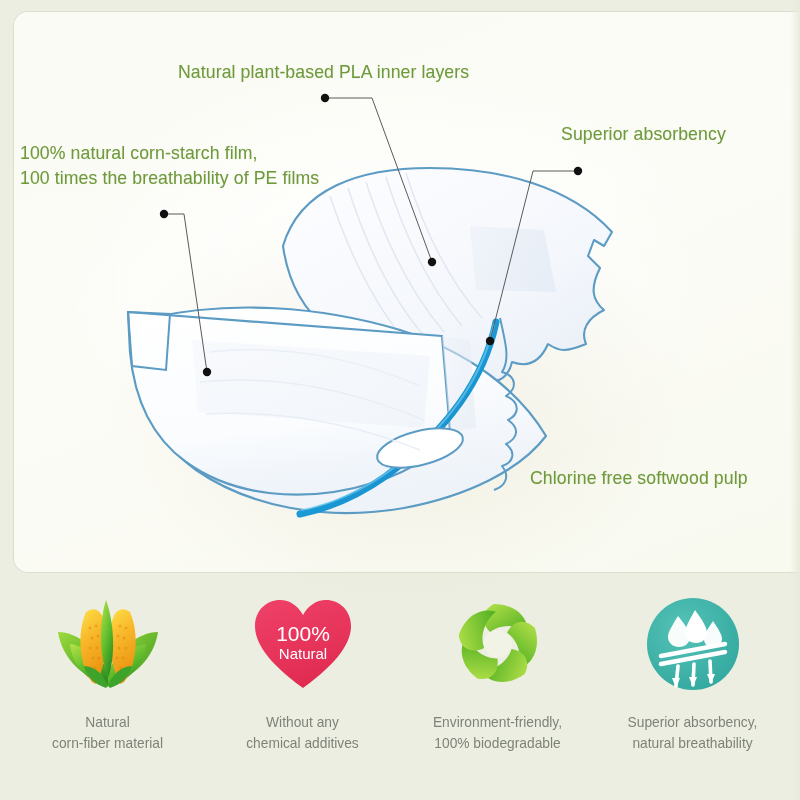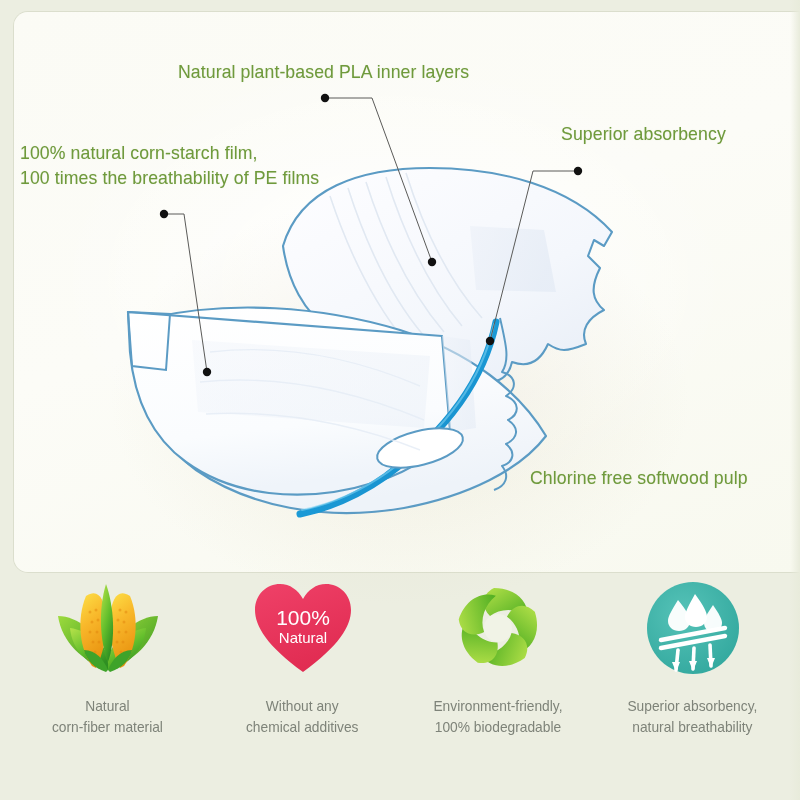--- a/index.html
+++ b/index.html
@@ -52,21 +52,22 @@
   #diaper{position:absolute;left:0;top:0;width:800px;height:800px;}
 
   
   .features{
     position:absolute;left:0;top:574px;width:800px;height:226px;
     display:flex;align-items:flex-start;justify-content:space-between;
     padding:0 10px;box-sizing:border-box;
   }
   .feature{
     flex:1 1 0;
-    display:flex;flex-direction:column;align-items:center;
+    display:flex;flex-direction:column;
+    padding-top:16px;
   }
   .feature .icon{height:108px;display:flex;align-items:center;justify-content:center;}
   .feature .cap{
     margin-top:14px;
     text-align:center;
     color:#7e8379;
     font-size:14.5px;
     line-height:21px;
     white-space:pre-line;
     transform:scaleX(.95);

